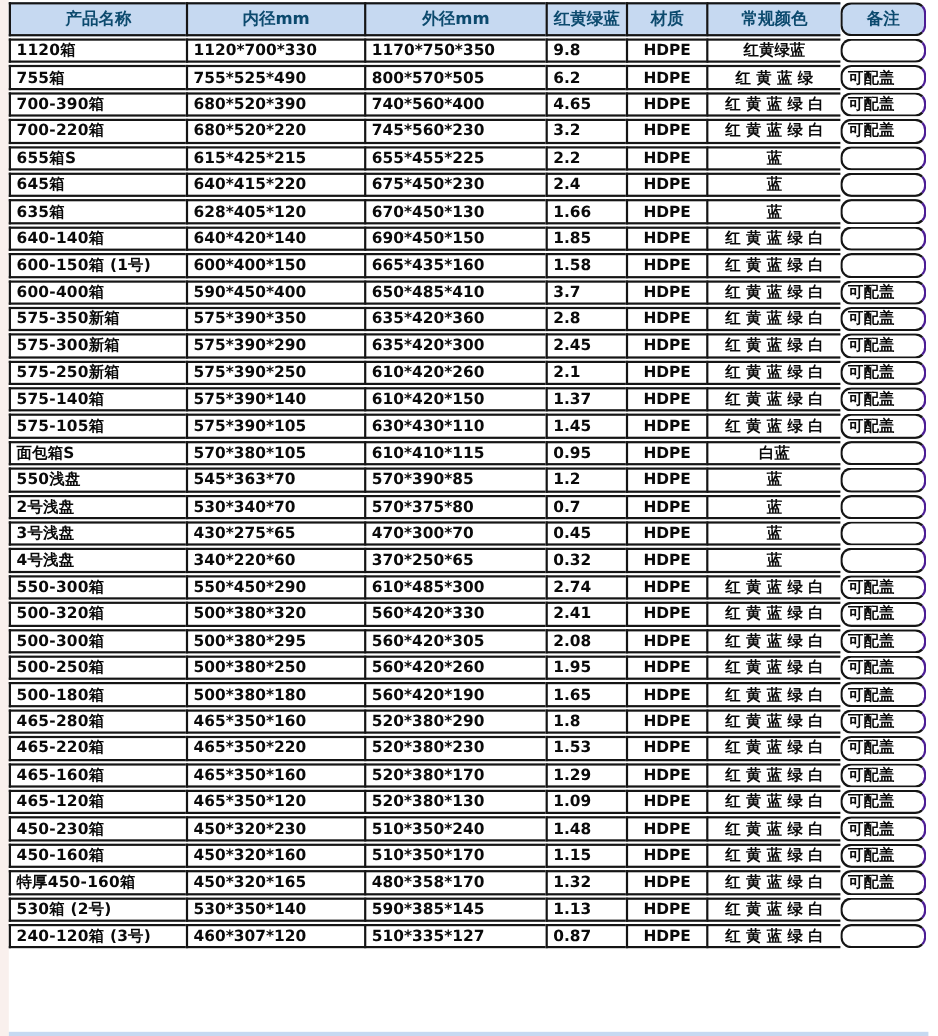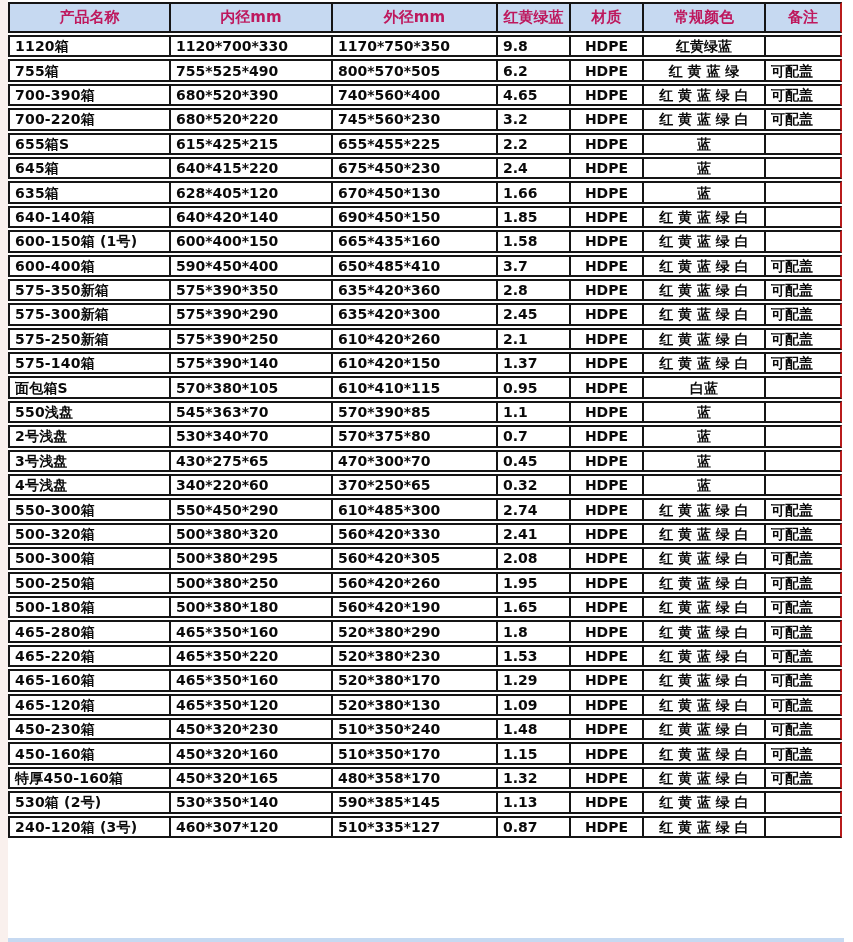--- a/index.html
+++ b/index.html
@@ -38,28 +38,29 @@
   }
   table.spec th, table.spec td {
     box-sizing: border-box;
     overflow: hidden;
     white-space: nowrap;
     border-top: 2px solid #151515;
     border-bottom: 2px solid #151515;
     border-left: 2px solid #151515;
   }
   table.spec th:last-child, table.spec td:last-child {
-    border-right: 2px solid #b91c1c;
+    border-right: 2px solid #4c1d95;
+    border-radius: 10px;
   }
   table.spec th {
     background: #c6d9f1;
     height: 31px;
     font-size: 15px;
     font-weight: bold;
-    color: #be185d;
+    color: #0c4a6e;
     text-align: center;
     padding: 0 2px;
   }
   table.spec td {
     background: #ffffff;
     height: 22.4px;
     font-size: 14px;
     font-weight: bold;
     color: #0a0a0a;
     padding: 0 5px;
@@ -220,33 +221,42 @@
         <tr>
           <td class="c-product c-name">575-140箱</td>
           <td class="c-inner">575*390*140</td>
           <td class="c-outer">610*420*150</td>
           <td class="c-weight">1.37</td>
           <td class="c-material">HDPE</td>
           <td class="c-colors">红 黄 蓝 绿 白</td>
           <td class="c-note">可配盖</td>
         </tr>
         <tr>
+          <td class="c-product c-name">575-105箱</td>
+          <td class="c-inner">575*390*105</td>
+          <td class="c-outer">630*430*110</td>
+          <td class="c-weight">1.45</td>
+          <td class="c-material">HDPE</td>
+          <td class="c-colors">红 黄 蓝 绿 白</td>
+          <td class="c-note">可配盖</td>
+        </tr>
+        <tr>
           <td class="c-product c-name">面包箱S</td>
           <td class="c-inner">570*380*105</td>
           <td class="c-outer">610*410*115</td>
           <td class="c-weight">0.95</td>
           <td class="c-material">HDPE</td>
           <td class="c-colors">白蓝</td>
           <td class="c-note"></td>
         </tr>
         <tr>
           <td class="c-product c-name">550浅盘</td>
           <td class="c-inner">545*363*70</td>
           <td class="c-outer">570*390*85</td>
-          <td class="c-weight">1.1</td>
+          <td class="c-weight">1.2</td>
           <td class="c-material">HDPE</td>
           <td class="c-colors">蓝</td>
           <td class="c-note"></td>
         </tr>
         <tr>
           <td class="c-product c-name">2号浅盘</td>
           <td class="c-inner">530*340*70</td>
           <td class="c-outer">570*375*80</td>
           <td class="c-weight">0.7</td>
           <td class="c-material">HDPE</td>

